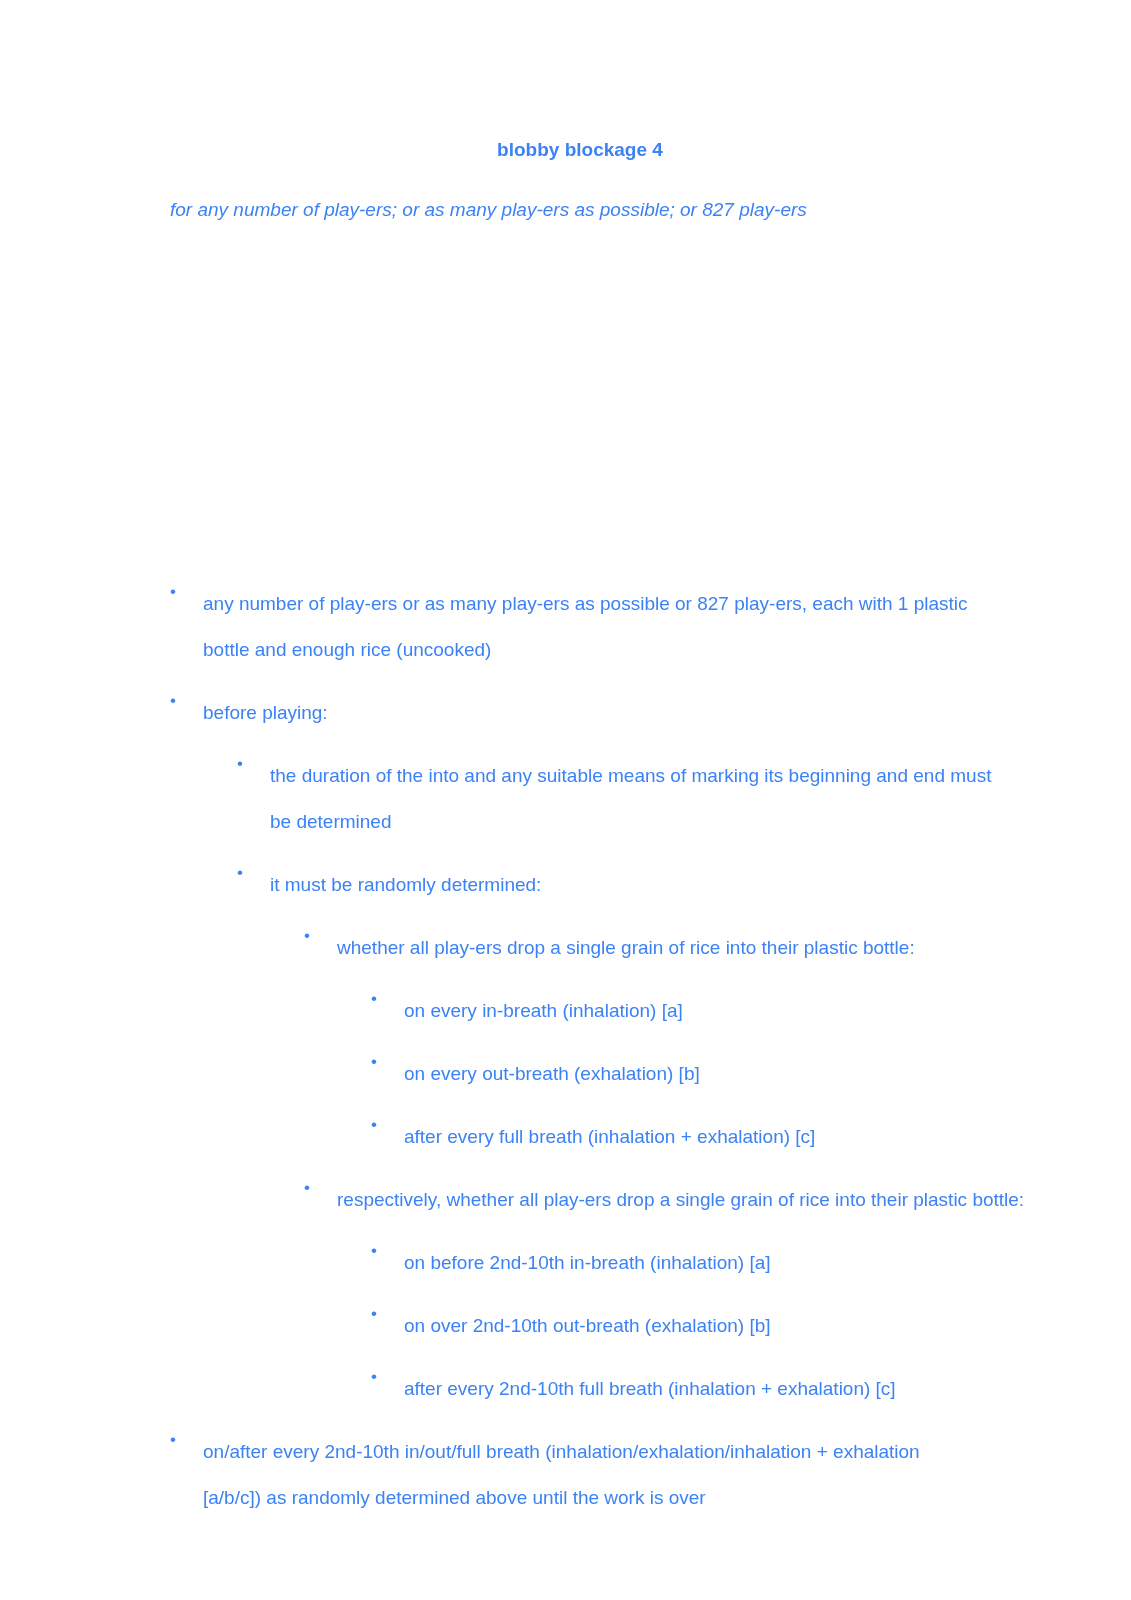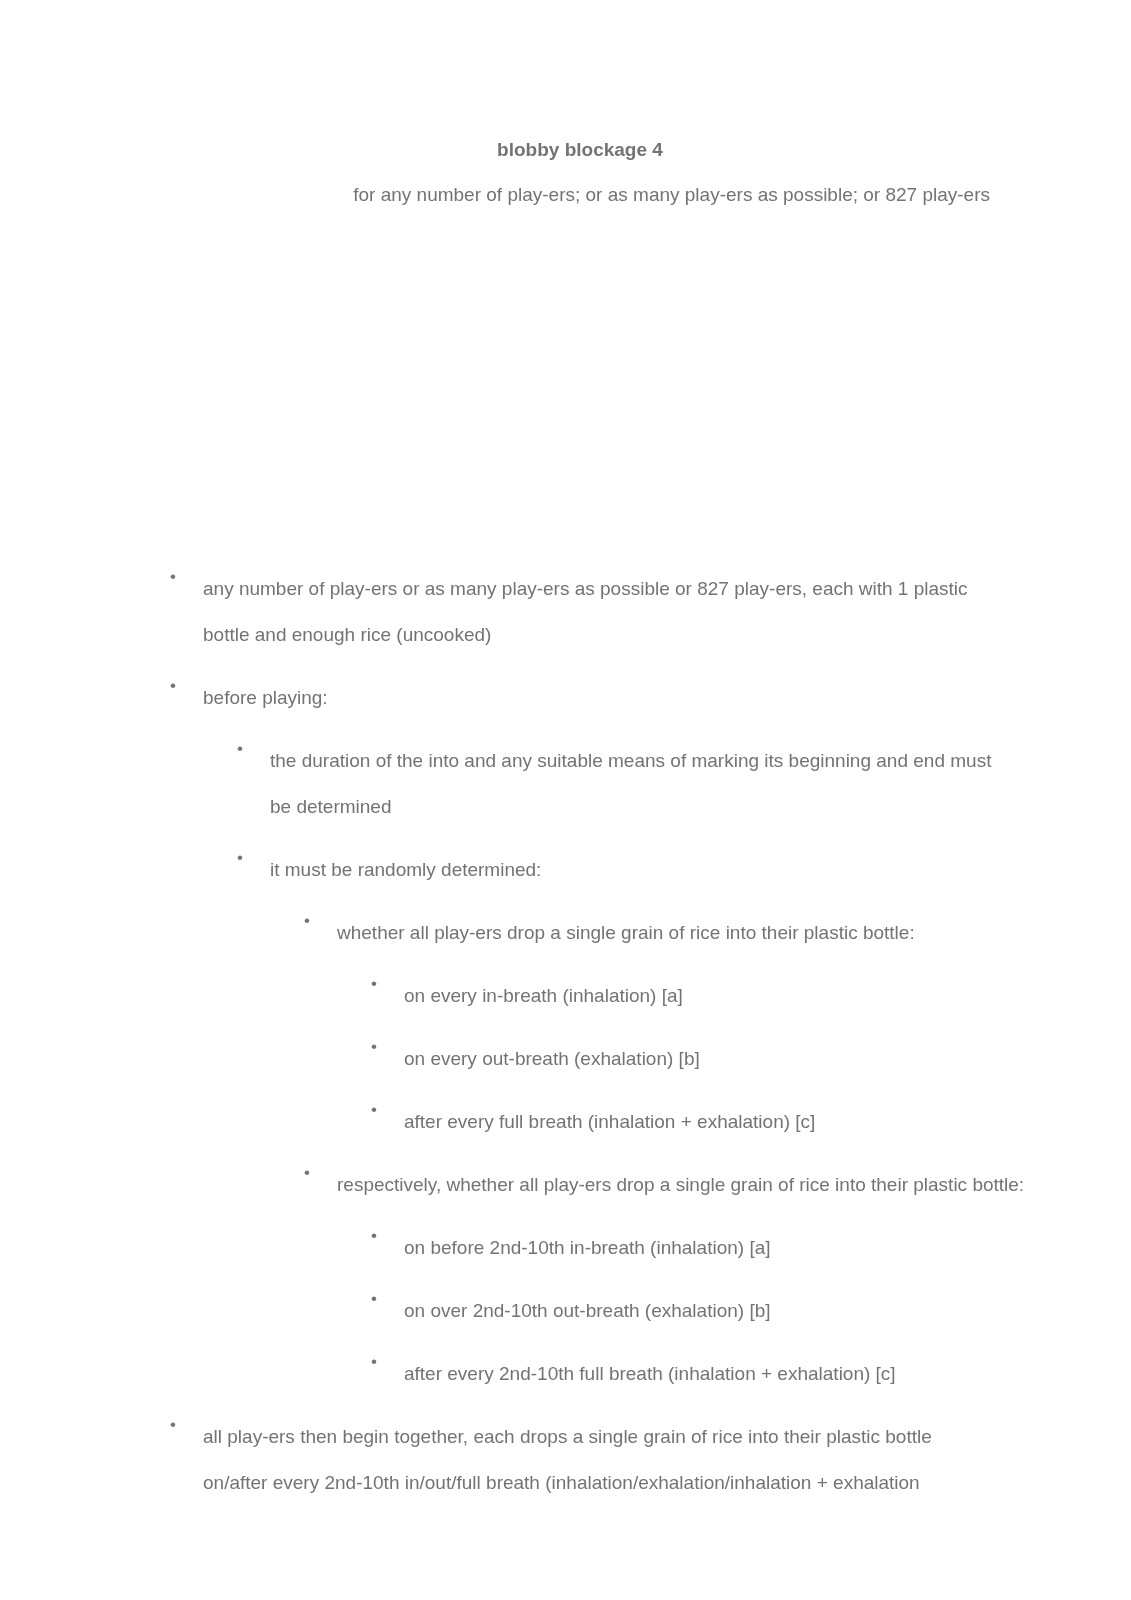--- a/index.html
+++ b/index.html
@@ -6,36 +6,37 @@
     margin: 0;
     padding: 0;
     background: #ffffff;
   }
   .page {
     position: relative;
     width: 1131px;
     height: 1600px;
     box-sizing: border-box;
     background: #ffffff;
-    color: #737373;
+    color: #3b82f6;
     font-family: "Liberation Sans", sans-serif;
     font-size: 19px;
     line-height: 34px;
     padding: 133px 141px 0 170px;
     overflow: hidden;
   }
   .doc-title {
     text-align: center;
     font-weight: bold;
     white-space: nowrap;
   }
   .doc-subtitle {
-    text-align: right;
-    margin-top: 11px;
+    text-align: left;
+    margin-top: 26px;
     white-space: nowrap;
+    font-style: italic;
   }
   .spacer {
     height: 348px;
   }
   .list-item {
     display: flex;
     flex-direction: row;
     align-items: flex-start;
     margin-bottom: 17px;
   }
@@ -151,19 +152,19 @@
     <div class="list-item level-4">
       <span class="bullet">•</span>
       <div class="item-text">
         <div class="line">after every 2nd-10th full breath (inhalation + exhalation) [c]</div>
       </div>
     </div>
 
     <div class="list-item level-1">
       <span class="bullet">•</span>
       <div class="item-text">
-        <div class="line">all play-ers then begin together, each drops a single grain of rice into their plastic bottle</div>
         <div class="line">on/after every 2nd-10th in/out/full breath (inhalation/exhalation/inhalation + exhalation</div>
+        <div class="line">[a/b/c]) as randomly determined above until the work is over</div>
       </div>
     </div>
 
   </div>
 </div>
 
 </body></html>

